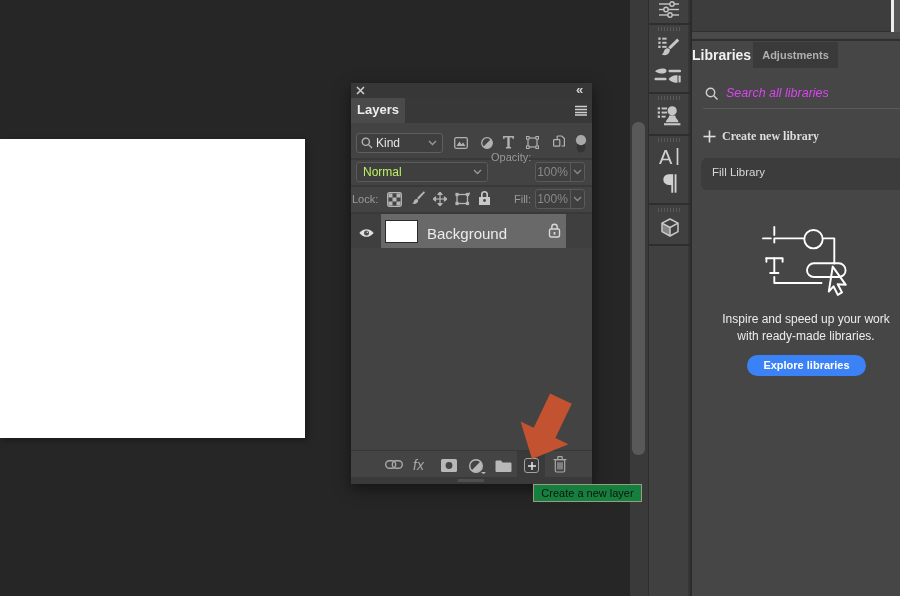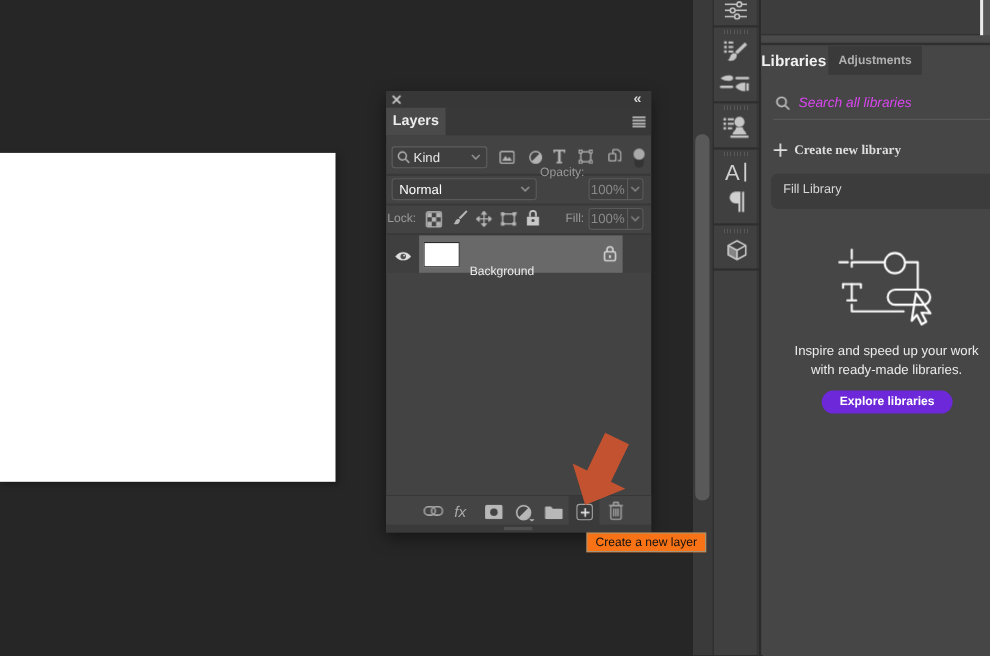--- a/index.html
+++ b/index.html
@@ -148,21 +148,21 @@
   <path d="M22.3,61 L22.3,67 L69.5,67"></path>
 
   <rect x="55" y="47.3" width="38.6" height="13.7" rx="6.85"></rect>
 
   <path d="M80.7,50.6 L76.8,75.6 L81.5,70.3 L85.8,78.9 L90,76.4 L85.7,68.2 L93.8,68.8 Z" stroke-width="2"></path>
  </g>
 </svg>
 
 <div class="abs" style="left:696px;top:311px;width:220px;text-align:center;font-size:12px;line-height:17px;color:#ececec;white-space:nowrap;">Inspire and speed up your work<br>with ready-made libraries.</div>
 
-<div class="abs" style="left:747px;top:355px;width:119px;height:21px;background:#6d28d9;border-radius:10.5px;color:#fff;font-size:11px;font-weight:bold;text-align:center;line-height:21px;">Explore libraries</div>
+<div class="abs" style="left:747px;top:355px;width:119px;height:21px;background:#3b82f6;border-radius:10.5px;color:#fff;font-size:11px;font-weight:bold;text-align:center;line-height:21px;">Explore libraries</div>
 
 <div class="abs" style="left:351px;top:83px;width:241px;height:401px;background:#434343;box-shadow:0 5px 14px rgba(0,0,0,.5);" id="layers-panel">
 
   <div class="abs" style="left:0;top:0;width:241px;height:15px;background:#373737;"></div>
   <svg class="abs" style="left:5px;top:3px;" width="9" height="9" viewBox="0 0 9 9">
     <path d="M1,1 L8,8 M8,1 L1,8" stroke="#cccccc" stroke-width="1.6"></path>
   </svg>
   <div class="abs" style="left:225px;top:0px;width:16px;height:15px;color:#d5d5d5;font-size:13px;font-weight:bold;line-height:14px;letter-spacing:-1px;">«</div>
 
   <div class="abs" style="left:0;top:15px;width:241px;height:25px;background:#383838;"></div>
@@ -221,21 +221,21 @@
   <svg class="abs" style="left:224px;top:52px;" width="12" height="18" viewBox="0 0 12 18">
     <rect x="1.8" y="1" width="8.4" height="16.5" rx="4.2" fill="#343434"></rect>
     <circle cx="6" cy="5.2" r="5.1" fill="#a9a9a9"></circle>
   </svg>
 
   <div class="abs" style="left:0;top:75px;width:241px;height:2px;background:#393939;"></div>
   <div class="abs" style="left:0;top:102px;width:241px;height:2px;background:#393939;"></div>
   <div class="abs" style="left:0;top:129px;width:241px;height:2px;background:#393939;"></div>
 
   <div class="abs" style="left:5px;top:79px;width:132px;height:20px;background:#3f3f3f;border:1px solid #5a5a5a;border-radius:3px;box-sizing:border-box;"></div>
-  <div class="abs" style="left:12px;top:82px;font-size:12px;color:#ffffff;">Normal</div>
+  <div class="abs" style="left:12px;top:82px;font-size:12px;color:#bef264;">Normal</div>
   <svg class="abs" style="left:122px;top:86px;" width="9" height="6" viewBox="0 0 9 6">
     <path d="M1,1 L4.5,4.5 L8,1" fill="none" stroke="#9a9a9a" stroke-width="1.3"></path>
   </svg>
   <div class="abs" style="left:140px;top:68px;font-size:11px;color:#9a9a9a;">Opacity:</div>
   <div class="abs" style="left:184px;top:79px;width:50px;height:20px;background:#3f3f3f;border:1px solid #5a5a5a;border-radius:3px;box-sizing:border-box;"></div>
   <div class="abs" style="left:219px;top:79px;width:1px;height:20px;background:#5a5a5a;"></div>
   <div class="abs" style="left:184px;top:82px;width:35px;text-align:center;font-size:12px;color:#898989;">100%</div>
   <svg class="abs" style="left:222px;top:86px;" width="9" height="6" viewBox="0 0 9 6">
     <path d="M1,1 L4.5,4.5 L8,1" fill="none" stroke="#8a8a8a" stroke-width="1.3"></path>
   </svg>
@@ -291,21 +291,21 @@
   <div class="abs" style="left:0;top:131px;width:241px;height:34px;background:#3f3f3f;"></div>
   <div class="abs" style="left:30px;top:131px;width:185px;height:34px;background:#696969;"></div>
 
   <svg class="abs" style="left:8px;top:146px;" width="15" height="8" viewBox="0 0 15 8">
     <path d="M0.3,4 C2.8,1 5.2,0.2 7.5,0.2 C9.8,0.2 12.2,1 14.7,4 C12.2,7 9.8,7.8 7.5,7.8 C5.2,7.8 2.8,7 0.3,4 Z" fill="#e0e0e0"></path>
     <circle cx="7.5" cy="4" r="2.5" fill="#4f4f4f"></circle>
     <circle cx="8.3" cy="3.2" r="0.8" fill="#e0e0e0"></circle>
   </svg>
 
   <div class="abs" style="left:34px;top:137px;width:33px;height:23px;background:#fff;border:1.5px solid #2b2b2b;box-sizing:border-box;"></div>
-  <div class="abs" style="left:76px;top:142px;font-size:11px;color:#ececec;margin-top:16px;">Background</div>
+  <div class="abs" style="left:76px;top:142px;font-size:15px;color:#ececec;">Background</div>
 
   <svg class="abs" style="left:197px;top:140px;" width="13" height="15" viewBox="0 0 13 15">
     <rect x="1.5" y="6" width="10" height="8" rx="1.5" fill="none" stroke="#d8d8d8" stroke-width="1.4"></rect>
     <path d="M3.8,6 V4 a2.7,2.7 0 0 1 5.4,0 V6" fill="none" stroke="#d8d8d8" stroke-width="1.4"></path>
     <rect x="5.6" y="9" width="1.8" height="2.6" fill="#d8d8d8"></rect>
   </svg>
 
   <div class="abs" style="left:0;top:367px;width:241px;height:1px;background:#373737;"></div>
   <div class="abs" style="left:0;top:368px;width:241px;height:26px;background:#444444;"></div>
   <div class="abs" style="left:166px;top:368px;width:28px;height:26px;background:#3a3a3a;"></div>
@@ -349,13 +349,13 @@
   <div class="abs" style="left:0;top:394px;width:241px;height:7px;background:#3a3a3a;"></div>
   <div class="abs" style="left:107px;top:396px;width:26px;height:3px;background:#4f4f4f;"></div>
 </div>
 
 <svg class="abs" style="left:480px;top:380px;" width="120" height="110" viewBox="0 0 120 110">
   <g transform="translate(52,79) rotate(25.6)">
     <polygon points="0,0 26.5,-29 12,-29 12,-67 -12,-67 -12,-29 -26.5,-29" fill="#c35330"></polygon>
   </g>
 </svg>
 
-<div class="abs" style="left:533px;top:484px;width:109px;height:18px;background:#f97316;border:1px solid #9a9a85;box-sizing:border-box;font-size:11px;color:#111;text-align:center;line-height:16px;">Create a new layer</div>
+<div class="abs" style="left:533px;top:484px;width:109px;height:18px;background:#15803d;border:1px solid #9a9a85;box-sizing:border-box;font-size:11px;color:#111;text-align:center;line-height:16px;">Create a new layer</div>
 
 </body></html>

